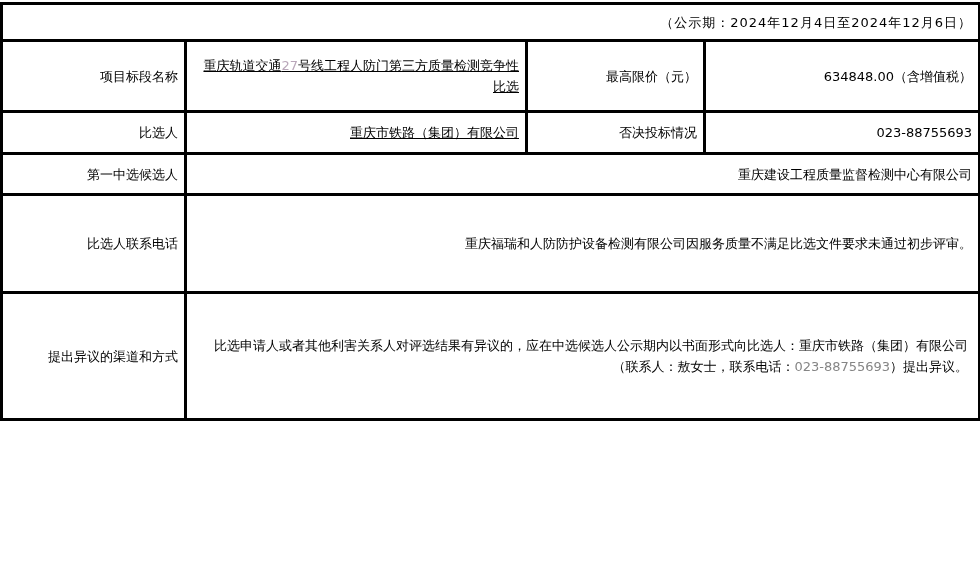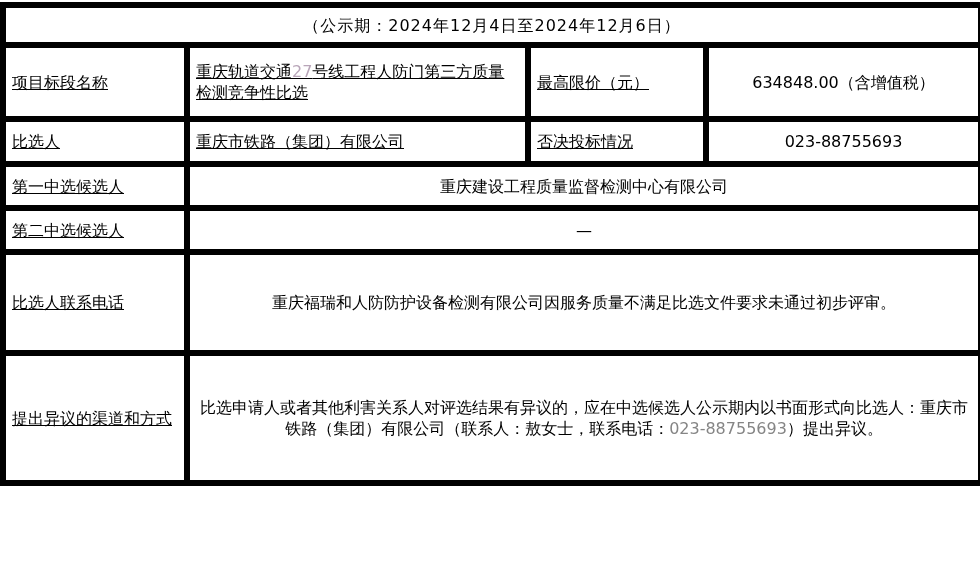--- a/index.html
+++ b/index.html
@@ -9,35 +9,36 @@
     color:#000;
   }
   .sheet{position:relative;width:980px;height:563px;background:#fff;}
   table.notice{
     border-collapse:collapse;
     table-layout:fixed;
     width:978px;
     margin:2px 0 0 0;
   }
   table.notice td{
-    border:6px solid #000000;
-    font-size:16px;
+    border:3px solid #000000;
+    font-size:13px;
     line-height:21px;
     padding:2px 6px;
     vertical-align:middle;
     overflow:hidden;
     word-break:break-all;
+    text-align:right;
   }
   td.title-cell{
     text-align:center;
     font-size:16px;
     letter-spacing:1px;
     border-top:1px solid #000;
   }
-  td.label-cell{text-align:left;padding-left:8px;text-decoration:underline;}
+  td.label-cell{text-align:left;padding-left:8px;}
   td.center{text-align:center;}
   td.left{text-align:left;text-decoration:underline;}
   .h-title td{height:30px;}
   .h-r1 td{height:64px;}
   .h-r2 td{height:35px;}
   .h-r3 td{height:34px;}
   .h-r4 td{height:34px;}
   .h-r5 td{height:34px;}
   .h-r6 td{height:35px;}
   .h-r7 td{height:48px;}
@@ -73,24 +74,20 @@
       <td class="left">重庆市铁路（集团）有限公司</td>
       <td class="label-cell">否决投标情况</td>
       <td class="center">023-88755693</td>
     </tr>
 
     <tr class="h-r3">
       <td class="label-cell">第一中选候选人</td>
       <td class="center" colspan="3">重庆建设工程质量监督检测中心有限公司</td>
     </tr>
 
-    <tr class="h-r4">
-      <td class="label-cell">第二中选候选人</td>
-      <td class="center" colspan="3">—</td>
-    </tr>
 
 
 
 
     <tr class="h-r8">
       <td class="label-cell">比选人联系电话</td>
       <td class="center" colspan="3">重庆福瑞和人防防护设备检测有限公司因服务质量不满足比选文件要求未通过初步评审。</td>
     </tr>
 
     <tr class="h-r9">

